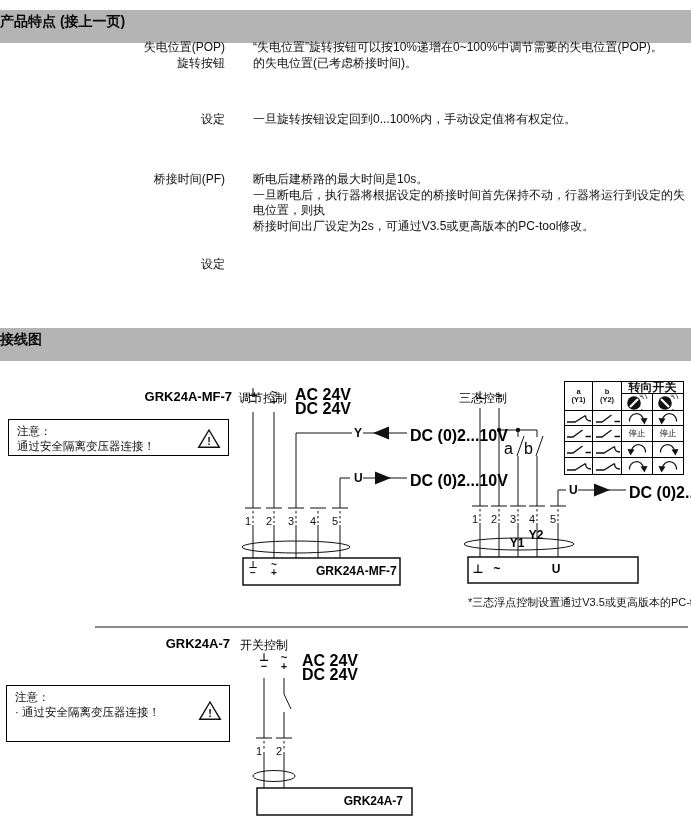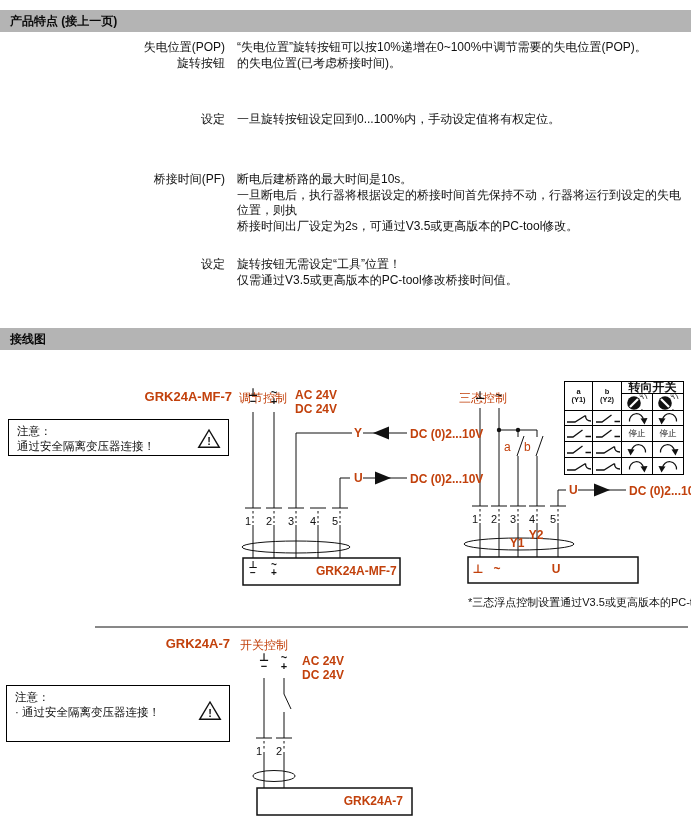--- a/index.html
+++ b/index.html
@@ -1,25 +1,25 @@
 <!DOCTYPE html>
 <html><head>
 <meta charset="utf-8">
 <style>
   html,body{margin:0;padding:0;background:#fff;}
   .page{position:relative;width:691px;height:827px;background:#fff;overflow:hidden;
         font-family:"Liberation Sans","DejaVu Sans",sans-serif;color:#111;}
-  .bar{position:absolute;left:0;width:691px;height:22px;background:#b4b4b4;
-       font-size:12px;font-weight:bold;line-height:23px;padding-left:10px;box-sizing:border-box;color:#0a0a0a;}
+  .bar{position:absolute;left:0;width:691px;height:33px;background:#b4b4b4;
+       font-size:14px;font-weight:bold;line-height:23px;box-sizing:border-box;color:#0a0a0a;}
   .frow{position:absolute;left:0;width:691px;display:flex;font-size:12px;line-height:15.5px;}
   .flabel{width:225px;text-align:right;flex:none;}
-  .fbody{margin-left:12px;width:448px;}
-  .lbl{position:absolute;font-size:12px;white-space:nowrap;color:#c2410c;}
+  .fbody{margin-left:28px;width:448px;}
+  .lbl{position:absolute;font-size:12px;white-space:nowrap;color:#000000;}
   .b{font-weight:bold;}
-  .s11{font-size:12px;}
+  .s11{font-size:16px;}
   .s13{font-size:13px;}
   .cx{transform:translateX(-50%);text-align:center;}
   .r{text-align:right;}
   .term{position:absolute;transform:translateX(-50%);text-align:center;
         font-size:11px;font-weight:bold;line-height:9px;white-space:nowrap;}
   .term.small{font-size:10px;line-height:8px;}
   .wsvg{position:absolute;left:0;top:352px;}
   .notebox{position:absolute;border:1px solid #000;background:#fff;box-sizing:border-box;
            font-size:11.5px;line-height:15px;padding:4px 8px;}
   .notebox .tri{position:absolute;right:7px;}
@@ -71,24 +71,20 @@
       <div>断电后建桥路的最大时间是10s。</div>
       <div>一旦断电后，执行器将根据设定的桥接时间首先保持不动，行器将运行到设定的失电位置，则执</div>
       <div>桥接时间出厂设定为2s，可通过V3.5或更高版本的PC-tool修改。</div>
     </div>
   </div>
 
   <div class="frow" style="top:257px">
     <div class="flabel">
       <div>设定</div>
     </div>
-    <div class="fbody">
-      <div>旋转按钮无需设定“工具”位置！</div>
-      <div>仅需通过V3.5或更高版本的PC-tool修改桥接时间值。</div>
-    </div>
   </div>
 
   <div class="bar" style="top:328px">接线图</div>
 
   <svg class="wsvg" width="691" height="475" viewBox="0 0 691 475">
     <g stroke="#111" stroke-width="1" fill="none">
 
       <path d="M253,60 V156 M274,60 V156"></path>
       <path d="M296,81 H352 M296,81 V156"></path>
       <path d="M340,126 H350 M340,126 V156"></path>

